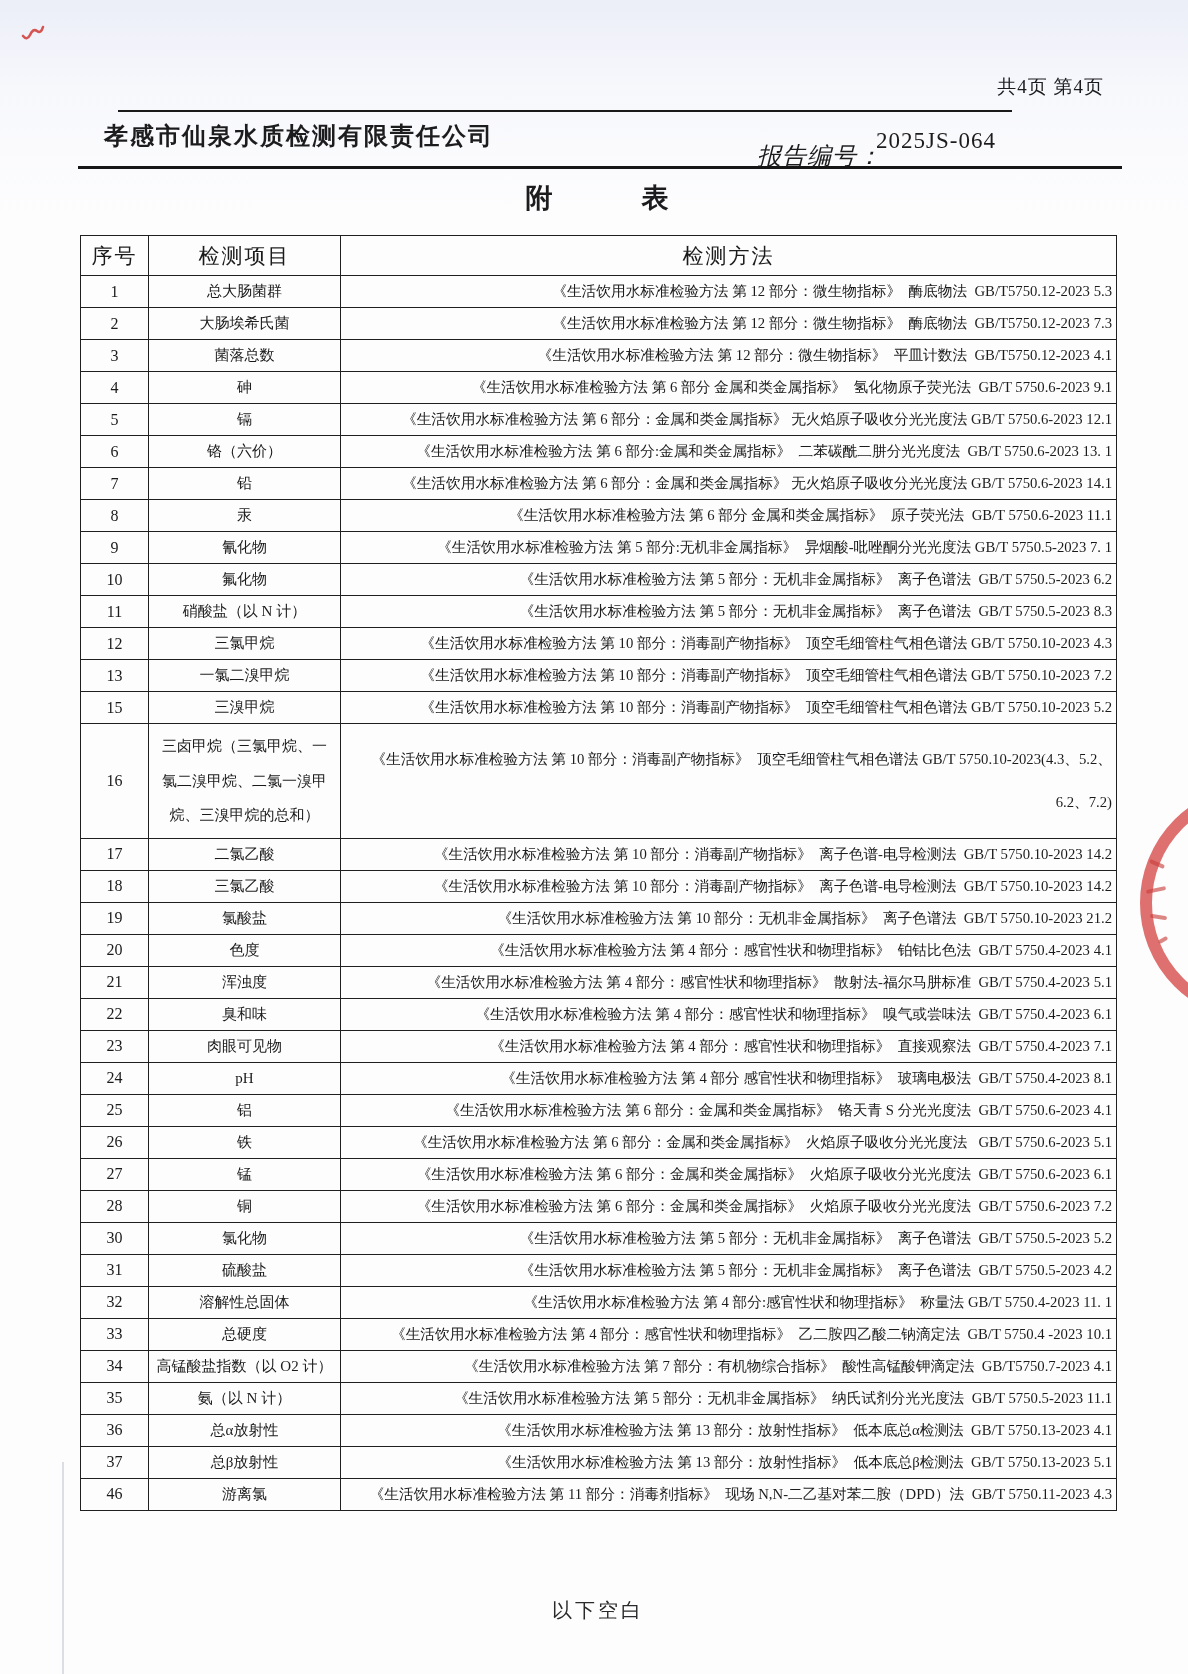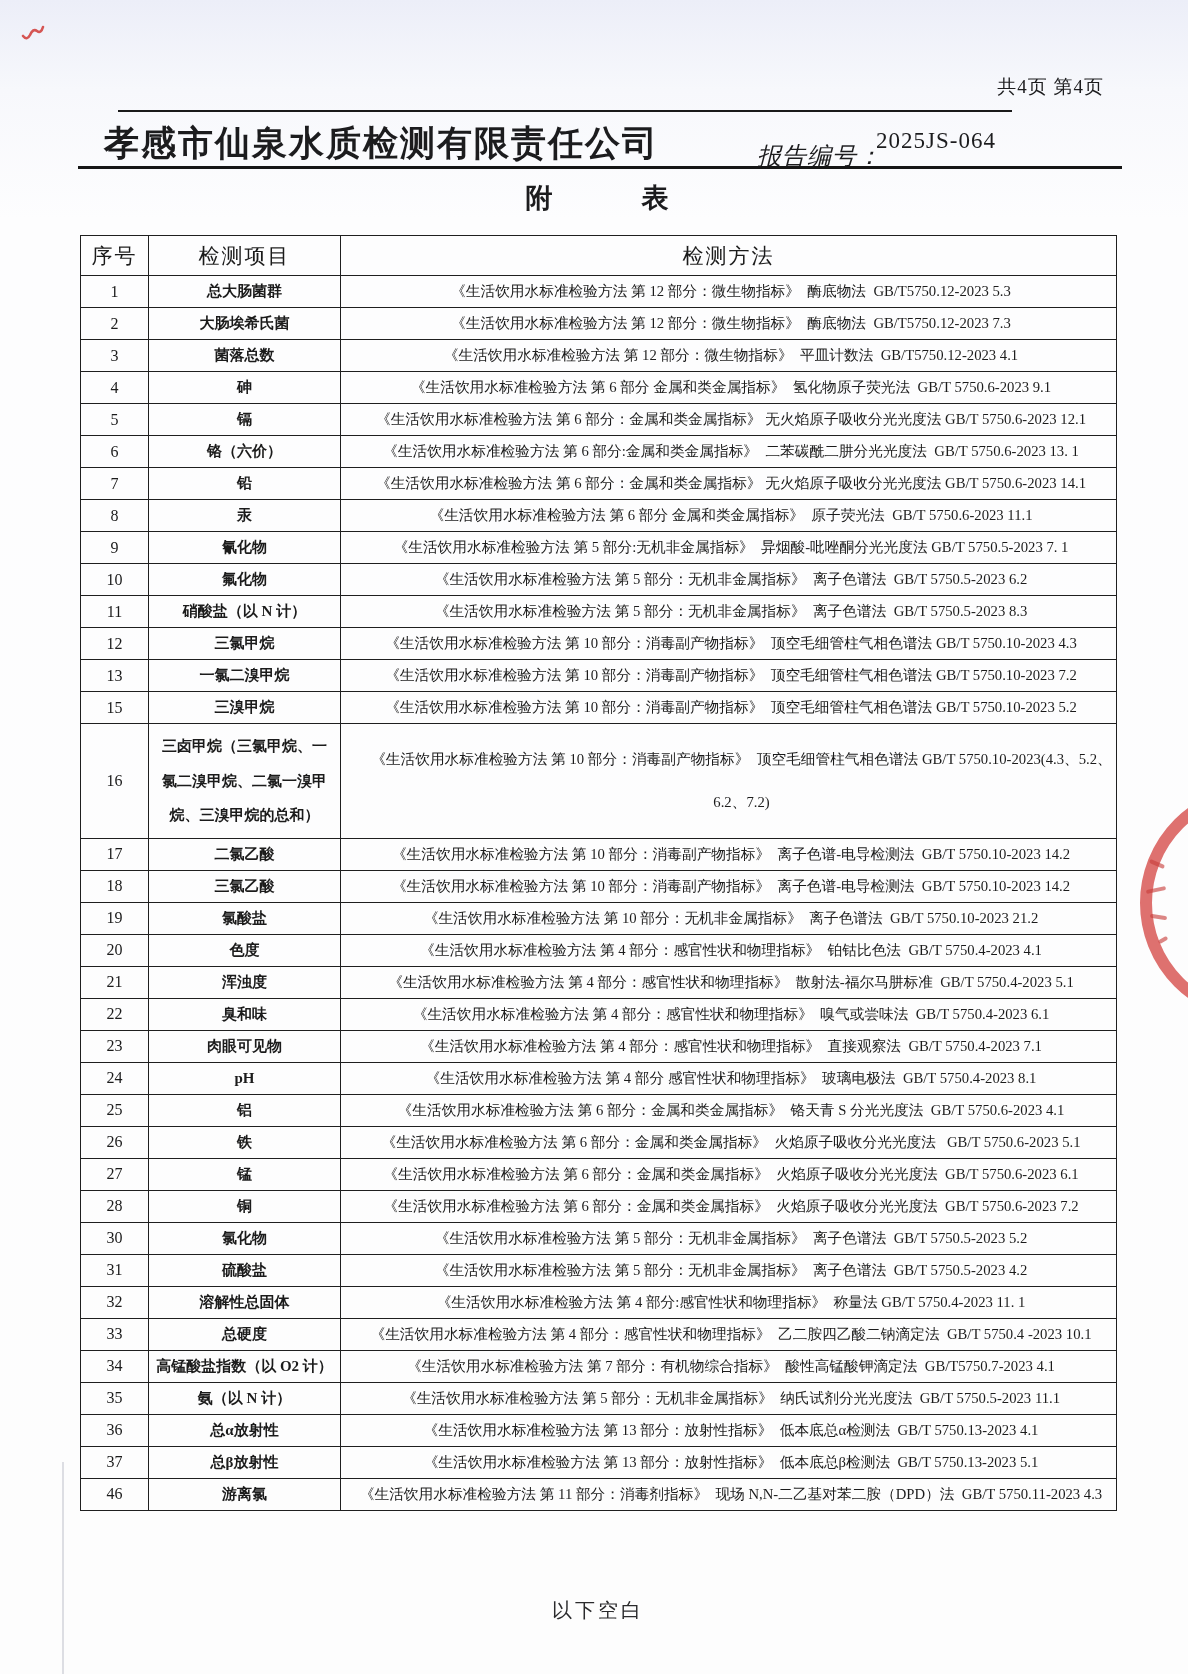--- a/index.html
+++ b/index.html
@@ -24,21 +24,21 @@
     position: absolute;
     top: 110px; left: 118px;
     width: 894px; height: 2px;
     background: #1a1a1a;
   }
   .company {
     position: absolute;
     top: 120px; left: 104px;
     font-family: "Liberation Sans", "DejaVu Sans", sans-serif;
     font-weight: bold;
-    font-size: 35px;
+    font-size: 24px;
     letter-spacing: 2px;
   }
   .report-label {
     position: absolute;
     top: 140px; left: 757px;
     font-size: 24px;
     letter-spacing: 1px;
     font-style: italic;
   }
   .report-no {
@@ -80,27 +80,26 @@
   }
   tbody tr { height: 32px; }
   td.col-no {
     text-align: center;
     font-size: 16px;
   }
   td.col-item {
     text-align: center;
     font-size: 15px;
     padding: 0 3px;
-    font-weight: bold;
   }
   td.col-method {
     font-size: 14.7px;
     padding: 0 4px 0 9px;
     white-space: pre-wrap;
-    text-align: center;
+    text-align: right;
   }
   tr.tall td.col-item  { line-height: 2.3; padding: 5px 6px; }
   tr.tall td.col-method{ line-height: 2.9; padding-left: 30px; }
   .footer-note {
     position: absolute;
     top: 1597px; left: 80px;
     width: 1036px;
     text-align: center;
     font-size: 20px;
     letter-spacing: 3px;

